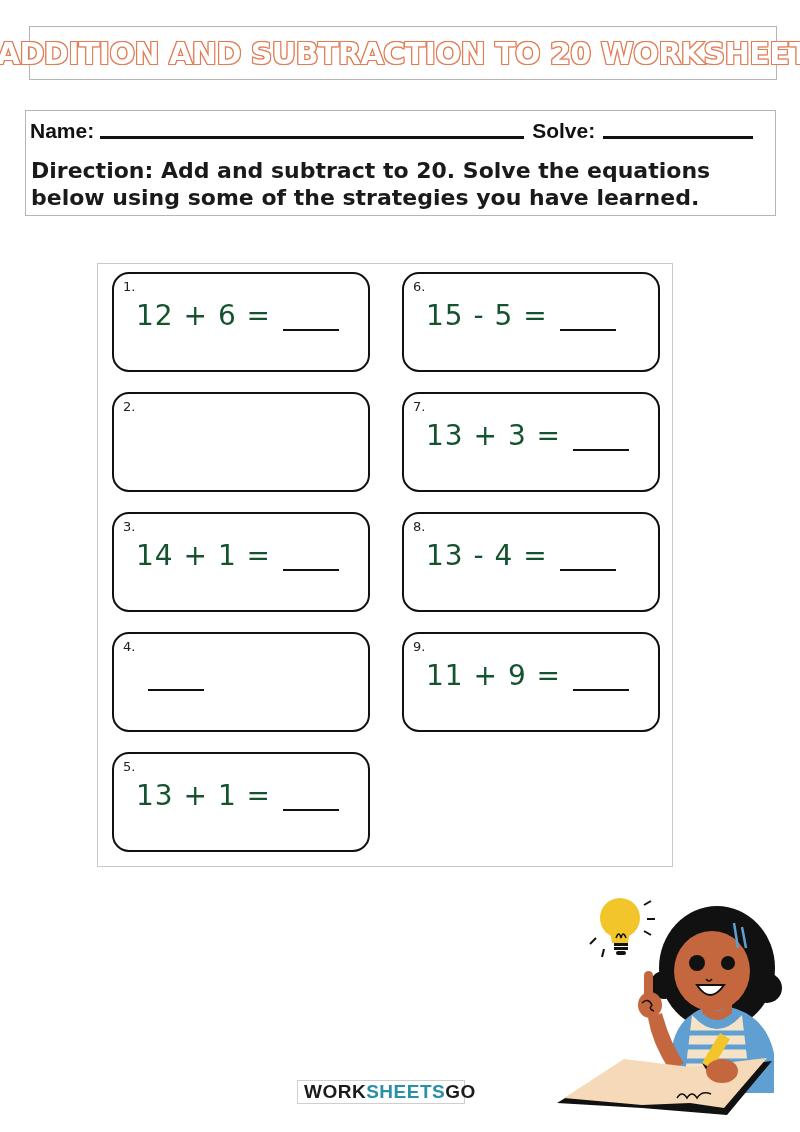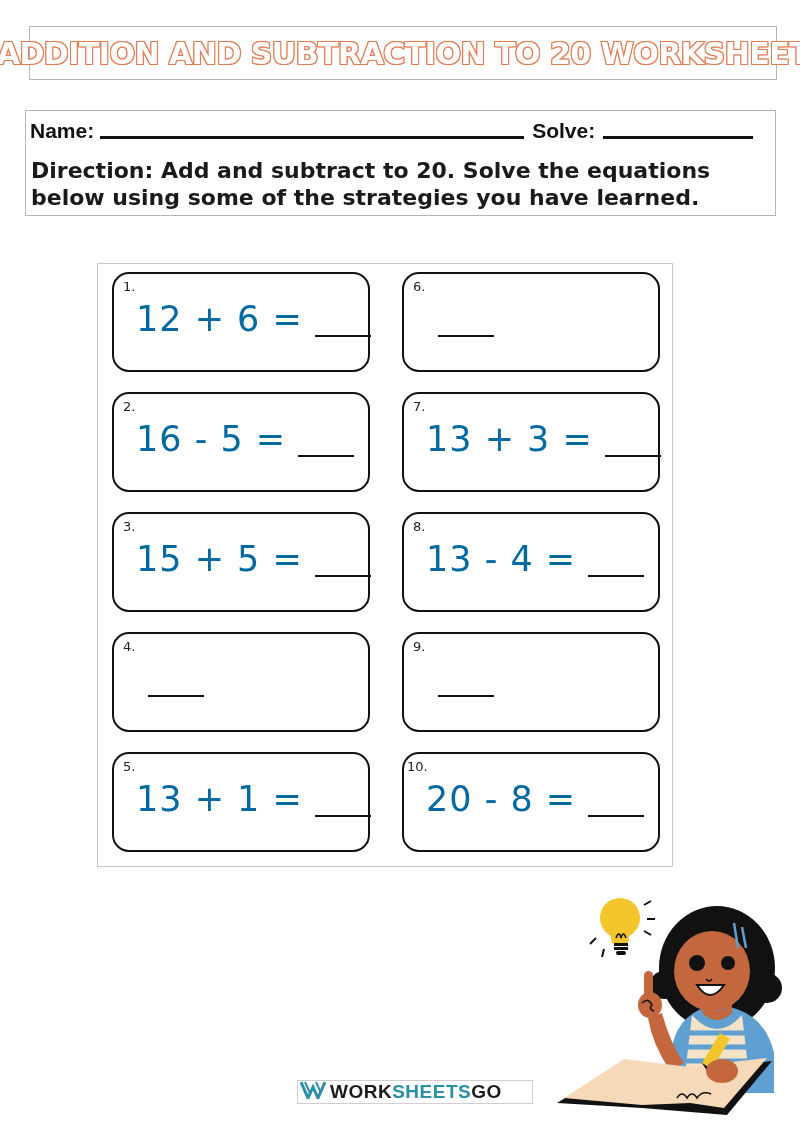--- a/index.html
+++ b/index.html
@@ -41,28 +41,28 @@
   .card {
     position: absolute; width: 258px; height: 100px;
     border: 2.5px solid #111; border-radius: 17px; box-sizing: border-box; background: #fff;
   }
   .card-num {
     position: absolute; left: 9px; top: 5px;
     font-family: "DejaVu Sans", sans-serif; font-size: 13px; color: #222;
   }
   .card-eq {
     position: absolute; left: 22px; top: 25px;
-    font-family: "DejaVu Sans", sans-serif; font-size: 35px; color: #0369a1; white-space: nowrap; letter-spacing: 1px;
+    font-family: "DejaVu Sans", sans-serif; font-size: 28px; color: #14532d; white-space: nowrap; letter-spacing: 1px;
   }
   .card-blank {
     display: inline-block; width: 56px; border-bottom: 2.5px solid #111; margin-left: 12px; vertical-align: -6px;
   }
 
   .logo {
-    position: absolute; left: 297px; top: 1080px; width: 236px; height: 24px;
+    position: absolute; left: 297px; top: 1080px; width: 168px; height: 24px;
     border: 1px solid #cfcfcf; box-sizing: border-box; display: flex; align-items: flex-start; padding-left: 2px;
   }
   .logo-text { font-family: "Liberation Sans", sans-serif; font-weight: bold; font-size: 19px; letter-spacing: 0.5px; margin-left: 4px; }
   .logo-a { color: #1b1b1b; }
   .logo-b { color: #2a8fa8; }
 
   .illustration { position: absolute; left: 552px; top: 893px; width: 238px; height: 225px; }
 </style>
 </head>
 <body>
@@ -82,54 +82,49 @@
 </div>
 
 <div class="grid-panel">
 
   <div class="card" style="left:14px; top:8px;">
     <span class="card-num">1.</span>
     <span class="card-eq"><span>12 + 6 =</span><span class="card-blank"></span></span>
   </div>
   <div class="card" style="left:14px; top:128px;">
     <span class="card-num">2.</span>
-    <span class="card-eq"><span>16 - 5 =</span><span class="card-blank"></span></span>
   </div>
   <div class="card" style="left:14px; top:248px;">
     <span class="card-num">3.</span>
-    <span class="card-eq"><span>15 + 5 =</span><span class="card-blank"></span></span>
+    <span class="card-eq"><span>14 + 1 =</span><span class="card-blank"></span></span>
   </div>
   <div class="card" style="left:14px; top:368px;">
     <span class="card-num">4.</span>
     <span class="card-eq"><span class="card-blank"></span></span>
   </div>
   <div class="card" style="left:14px; top:488px;">
     <span class="card-num">5.</span>
     <span class="card-eq"><span>13 + 1 =</span><span class="card-blank"></span></span>
   </div>
 
   <div class="card" style="left:304px; top:8px;">
     <span class="card-num">6.</span>
-    <span class="card-eq"><span class="card-blank"></span></span>
+    <span class="card-eq"><span>15 - 5 =</span><span class="card-blank"></span></span>
   </div>
   <div class="card" style="left:304px; top:128px;">
     <span class="card-num">7.</span>
     <span class="card-eq"><span>13 + 3 =</span><span class="card-blank"></span></span>
   </div>
   <div class="card" style="left:304px; top:248px;">
     <span class="card-num">8.</span>
     <span class="card-eq"><span>13 - 4 =</span><span class="card-blank"></span></span>
   </div>
   <div class="card" style="left:304px; top:368px;">
     <span class="card-num">9.</span>
-    <span class="card-eq"><span class="card-blank"></span></span>
-  </div>
-  <div class="card" style="left:304px; top:488px;">
-    <span class="card-num" style="left:3px;">10.</span>
-    <span class="card-eq"><span>20 - 8 =</span><span class="card-blank"></span></span>
+    <span class="card-eq"><span>11 + 9 =</span><span class="card-blank"></span></span>
   </div>
 </div>
 
 <svg class="illustration" viewBox="0 0 238 225" xmlns="http://www.w3.org/2000/svg">
 
   <g>
     <circle cx="68" cy="25" r="20" fill="#f2c52b"></circle>
     <path d="M58 38 L78 38 L76 50 L60 50 Z" fill="#f2c52b"></path>
     <rect x="62" y="50" width="14" height="3" fill="#111"></rect>
     <rect x="62" y="54" width="14" height="3" fill="#111"></rect>

